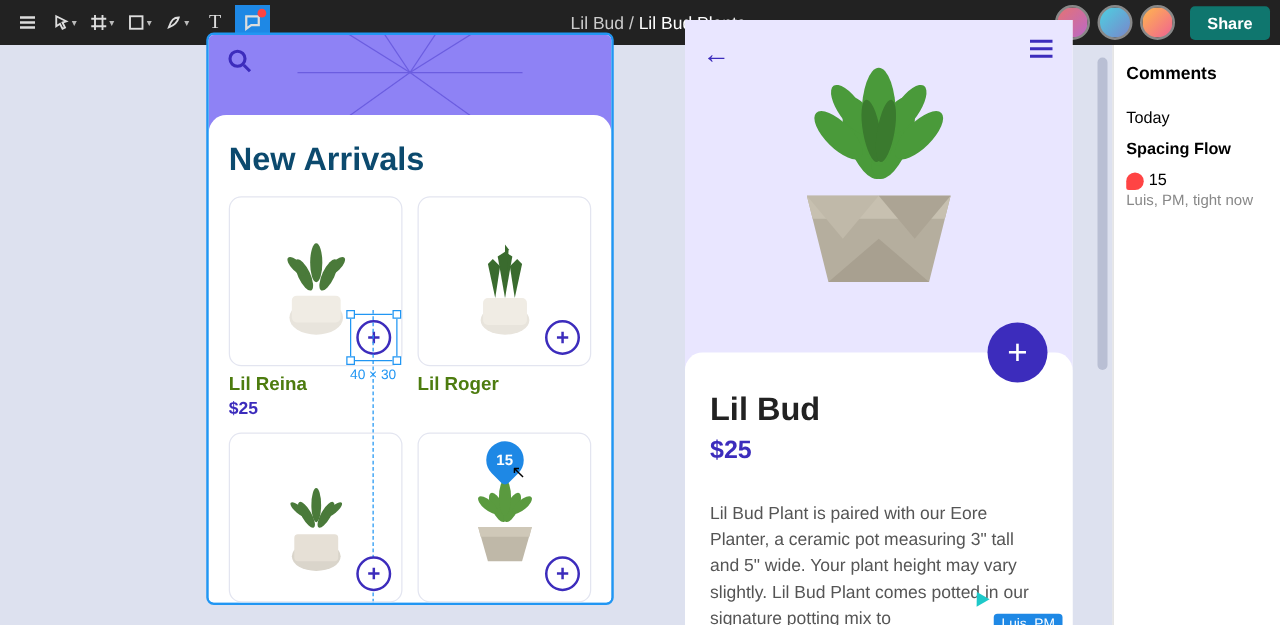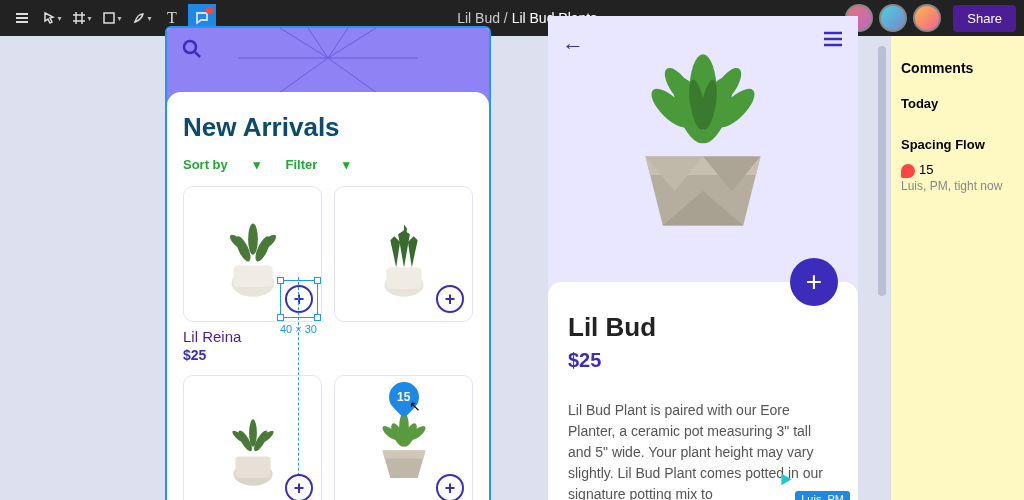--- a/index.html
+++ b/index.html
@@ -12,38 +12,38 @@
 .tool-btn .chev { margin-left: 1px; font-size: 8px; color: #bbb; }
 .tool-btn svg { stroke: #ddd; }
 .comment-dot { position: absolute; top: 3px; right: 3px; width: 7px; height: 7px; background: #f44; border-radius: 50%; }
 .breadcrumb { flex: 1; text-align: center; font-size: 14px; color: #ccc; }
 .breadcrumb .main { color: #fff; font-weight: 500; }
 .avatars { display: flex; gap: 6px; margin-right: 12px; }
 .avatar { width: 28px; height: 28px; border-radius: 50%; background: #555; border: 2px solid #888; display:flex;align-items:center;justify-content:center;font-size:14px;}
 .avatar.a1{background:linear-gradient(135deg,#e57373,#ba68c8);}
 .avatar.a2{background:linear-gradient(135deg,#4dd0e1,#7986cb);}
 .avatar.a3{background:linear-gradient(135deg,#ffb74d,#f06292);}
-.share-btn { background: #4c1d95; color: #fff; border: none; padding: 6px 14px; border-radius: 4px; font-size: 13px; font-weight: 400; }
+.share-btn { background: #0f766e; color: #fff; border: none; padding: 6px 14px; border-radius: 4px; font-size: 13px; font-weight: 700; }
 
 
 .canvas { position: absolute; top: 36px; left: 0; right: 138px; bottom: 0; }
 
 
 .phone1 { position: absolute; left: 165px; top: -10px; width: 326px; background: #fff; border: 2px solid #2196f3; border-radius: 6px; overflow: hidden; }
 .phone-header1 { background: #8e82f5; height: 78px; position: relative; padding: 10px 14px; }
 .phone-header1 .search-icon { color: #3c2cbc; }
 .phone-header1 svg.sunburst { position: absolute; top: -30px; left: 50%; transform: translateX(-50%); }
 .phone-body1 { background: #fff; border-radius: 14px 14px 0 0; margin-top: -14px; position: relative; padding: 20px 16px 0; }
 .phone-body1 h2 { color: #0c4a6e; font-size: 26px; font-weight: 700; margin-bottom: 14px; }
 .sort-row { color: #1faa36; font-size: 13px; font-weight: 600; margin-bottom: 14px; }
 .sort-row span { margin-right: 22px; }
 .grid { display: grid; grid-template-columns: 1fr 1fr; gap: 12px; }
 .card { border: 1px solid #e3e5f0; border-radius: 10px; padding: 6px; height: 136px; position: relative; display:flex;align-items:center;justify-content:center; }
 .plus-circle { position: absolute; bottom: 8px; right: 8px; width: 28px; height: 28px; border: 2px solid #3c2cbc; border-radius: 50%; display:flex;align-items:center;justify-content:center;color:#3c2cbc;font-size:18px;font-weight:bold; background:#fff;}
-.card-label { font-size: 15px; color: #4c1d95; margin-top: 6px; }
+.card-label { font-size: 15px; color: #4d7c0f; margin-top: 6px; font-weight: bold; }
 .card-price { font-size: 14px; color: #3c2cbc; font-weight: 600; margin-top: 2px; }
 .cell { display:flex;flex-direction:column; }
 
 
 .sel-handles { position:absolute; bottom:0; right:0; width:44px; height:44px; }
 .sel-handles .h { position:absolute; width:7px;height:7px;background:#fff;border:1.5px solid #2196f3;}
 .sel-handles .h.tl{top:0;left:0;} .sel-handles .h.tr{top:0;right:0;}
 .sel-handles .h.bl{bottom:0;left:0;} .sel-handles .h.br{bottom:0;right:0;}
 .sel-rect{position:absolute;inset:3px;border:1.5px solid #2196f3;}
 .sel-dim { position:absolute; top:100%; right:4px; color:#2196f3; font-size:11px; background:none; margin-top:2px; white-space:nowrap;}
@@ -60,23 +60,23 @@
 .phone-body2 { background:#fff; border-radius: 14px 14px 0 0; margin-top:-14px; position:relative; padding: 30px 20px 20px; }
 .fab { position:absolute; top:-24px; right:20px; width:48px;height:48px;border-radius:50%;background:#3c2cbc;color:#fff;display:flex;align-items:center;justify-content:center;font-size:28px;font-weight:300; }
 .phone-body2 h2 { font-size:26px; font-weight:700;color:#222; }
 .phone-body2 .price { color:#3c2cbc; font-size:20px;font-weight:700;margin-top:6px; }
 .phone-body2 p { color:#555; font-size:14px; line-height:1.5; margin-top:28px; }
 
 .cursor-tag { position:absolute; background:#1e88e5; color:#fff; font-size:11px; padding:2px 6px; border-radius:3px; }
 .cursor-ptr { position:absolute; width:0;height:0;border-left:6px solid transparent;border-right:6px solid transparent;border-bottom:10px solid #1ec9c9; transform:rotate(-30deg);}
 
 
-.sidebar { position:absolute; top:36px; right:0; width:134px; bottom:0; background:#fef9c3; border-left:1px solid #ddd; padding:24px 10px; font-size:13px; }
+.sidebar { position:absolute; top:36px; right:0; width:134px; bottom:0; background:#ffffff; border-left:1px solid #ddd; padding:14px 10px; font-size:13px; }
 .sidebar h3 { font-size:14px; font-weight:600; margin-bottom:20px; }
-.sidebar .today { font-weight:700; margin-bottom:26px; }
+.sidebar .today { font-weight:400; margin-bottom:10px; }
 .sidebar .flow-title { font-weight:600; margin-bottom:10px; font-size:13px;}
 .comment-item { margin-bottom:10px; }
 .red-dot{display:inline-block;width:14px;height:14px;background:#f44;border-radius:50% 50% 50% 2px;vertical-align:middle;margin-right:4px;}
 .muted{color:#888;font-size:12px;}
 .blue-link{color:#1e88e5;}
 
 .scrollbar-fake { position:absolute; right:138px; top:46px; width:8px; height:250px; background:#b9bfd4; border-radius:4px; }
 
 
 .plant{width:80%;height:80%;}
@@ -152,24 +152,20 @@
             <line x1="100" y1="60" x2="170" y2="110"></line>
           </g>
         </svg>
       <span class="search-icon"><svg width="22" height="22" fill="none" stroke="#3c2cbc" stroke-width="2.5">
             <circle cx="9" cy="9" r="6"></circle>
             <path d="M14 14l5 5"></path>
           </svg></span>
     </div>
     <div class="phone-body1">
       <h2>New Arrivals</h2>
-      <div class="sort-row">
-        <span><span>Sort by</span> ▾</span>
-        <span><span>Filter</span> ▾</span>
-      </div>
       <div class="grid">
         <div class="cell">
           <div class="card" style="position:relative;">
             <svg class="plant" viewBox="0 0 100 100">
                 <ellipse cx="50" cy="80" rx="22" ry="14" fill="#e8e4dc"></ellipse>
                 <rect x="30" y="62" width="40" height="22" rx="4" fill="#f0ece4"></rect>
                 <g fill="#4a7a3a">
                   <ellipse cx="40" cy="45" rx="5" ry="14" transform="rotate(-25 40 45)"></ellipse>
                   <ellipse cx="60" cy="45" rx="5" ry="14" transform="rotate(25 60 45)"></ellipse>
                   <ellipse cx="50" cy="35" rx="5" ry="16"></ellipse>
@@ -198,20 +194,21 @@
                 <rect x="32" y="64" width="36" height="22" rx="4" fill="#f0ece4"></rect>
                 <g fill="#3a6b2e">
                   <path d="M50 64 L44 30 L50 26 L56 30 Z"></path>
                   <path d="M42 64 L36 36 L40 32 L46 38 Z"></path>
                   <path d="M58 64 L64 36 L60 32 L54 38 Z"></path>
                   <path d="M50 64 L50 20 L53 24 L50 64"></path>
                 </g>
               </svg>
             <div class="plus-circle">+</div>
           </div>
+          <div class="card-label">Lil Roger</div>
         </div>
         <div class="cell">
           <div class="card">
             <svg class="plant" viewBox="0 0 100 100">
                 <ellipse cx="50" cy="82" rx="20" ry="12" fill="#dad5cb"></ellipse>
                 <rect x="32" y="64" width="36" height="22" rx="3" fill="#e6e0d6"></rect>
                 <g fill="#4a7a3a">
                   <ellipse cx="42" cy="48" rx="4" ry="12" transform="rotate(-30 42 48)"></ellipse>
                   <ellipse cx="58" cy="48" rx="4" ry="12" transform="rotate(30 58 48)"></ellipse>
                   <ellipse cx="50" cy="40" rx="4" ry="14"></ellipse>

